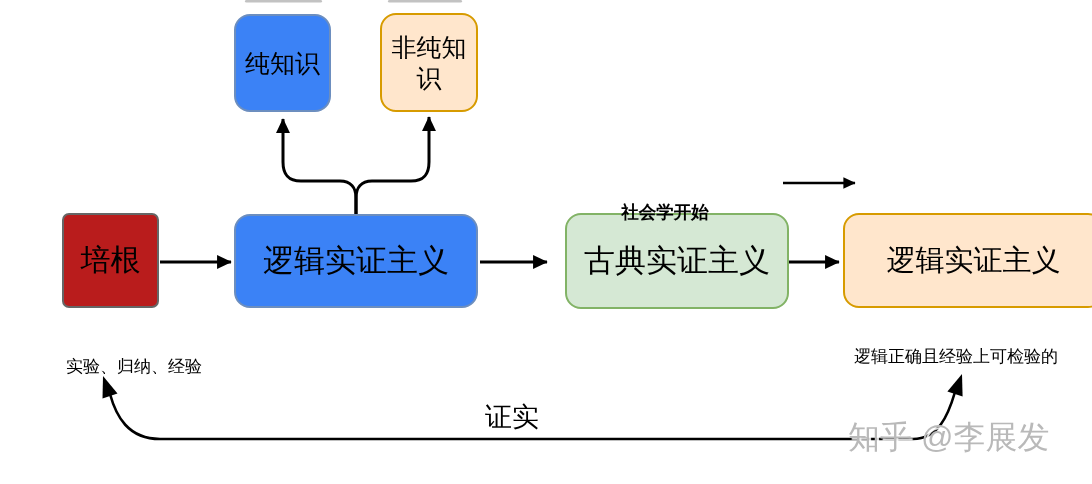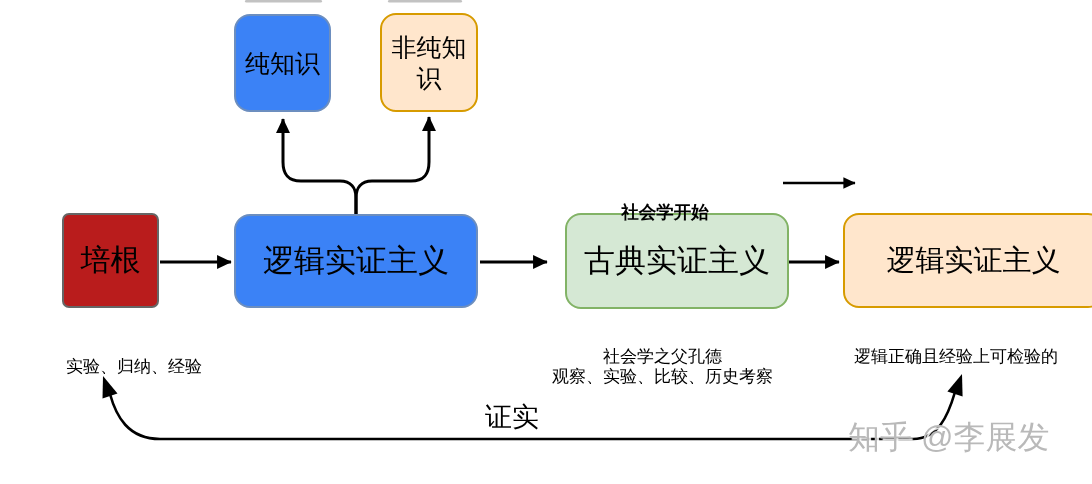--- a/index.html
+++ b/index.html
@@ -89,24 +89,20 @@
     <span class="lbl">古典实证主义</span>
   </div>
   <div class="box orange fs29" style="left:843px;top:213px;width:261px;height:95px;">
     <span class="lbl">逻辑实证主义</span>
   </div>
 
   <div class="note" style="left:34px;top:329px;width:200px;">实验、归纳、经验</div>
 
   <div class="note bold" style="left:610px;top:174px;width:110px;font-size:17.5px;">社会学开始</div>
 
-  <div class="note" style="left:535px;top:319px;width:255px;">
-    <div>社会学之父孔德</div>
-    <div>观察、实验、比较、历史考察</div>
-  </div>
 
   <div class="note" style="left:838px;top:319px;width:236px;">
     <div>逻辑正确且经验上可检验的</div>
   </div>
 
   <div class="verify" style="left:462px;top:399px;width:100px;">证实</div>
 
   <div class="watermark" style="left:848px;top:420px;">知乎 @李展发</div>
 
 </div>

